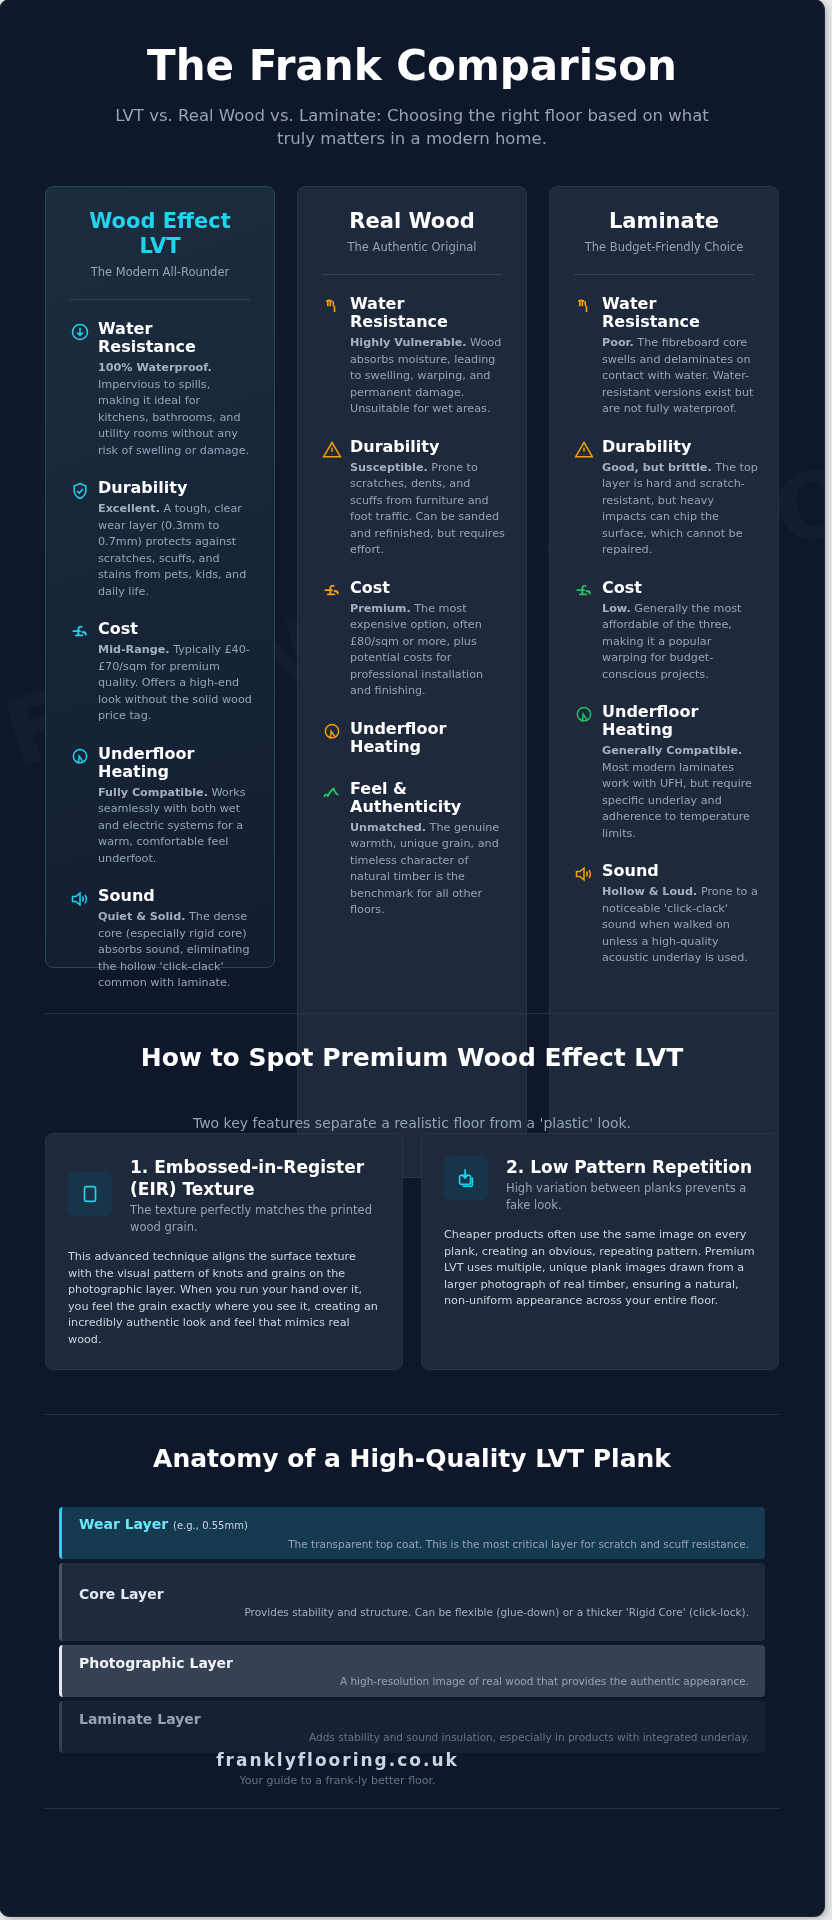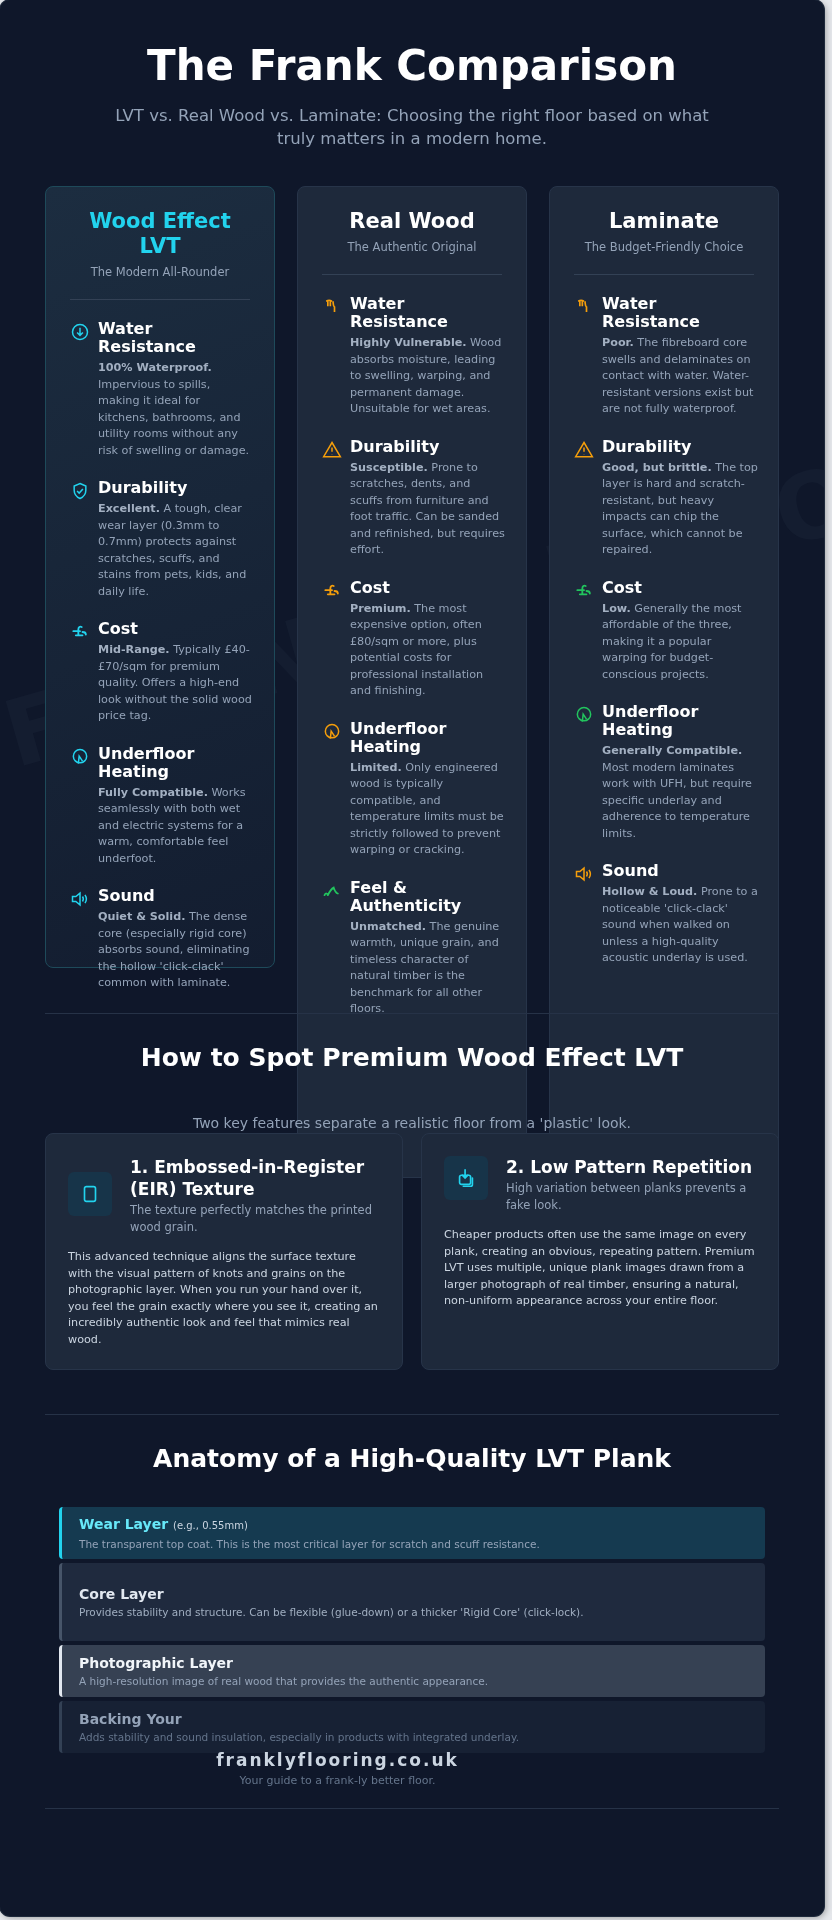--- a/index.html
+++ b/index.html
@@ -51,21 +51,21 @@
   .tip-ico { width: 44px; height: 44px; border-radius: 6px; background: #173449; flex: none; margin-right: 18px; display: flex; align-items: center; justify-content: center; }
   .tip-ico svg { width: 22px; height: 22px; }
   .tip h3 { font-size: 17px; font-weight: bold; color: #fff; line-height: 22px; }
   .tip .tip-sub { font-size: 11.5px; color: #94a3b8; line-height: 16.5px; margin-top: 2px; }
   .tip .tip-text { font-size: 11.2px; color: #cbd5e1; line-height: 16.5px; }
 
   .layers { position: absolute; top: 1507px; left: 59px; width: 706px; }
   .layer { border-radius: 4px; border-left: 3px solid; padding: 0 16px 0 17px; margin-bottom: 4px; display: flex; flex-direction: column; justify-content: center; }
   .layer .ln { font-size: 14px; font-weight: bold; line-height: 18px; }
   .layer .ln small { font-size: 10px; font-weight: normal; color: #cbd5e1; }
-  .layer .ld { font-size: 10.5px; line-height: 15px; margin-top: 2px; }
+  .layer .ld { font-size: 10.5px; line-height: 15px; margin-top: 2px; text-align: right; }
   .l-wear { background: #153a50; border-color: #22d3ee; height: 52px; }
   .l-wear .ln { color: #67e8f9; } .l-wear .ld { color: #94a3b8; }
   .l-photo { background: #364153; border-color: #e2e8f0; height: 52px; }
   .l-photo .ln { color: #f1f5f9; } .l-photo .ld { color: #94a3b8; }
   .l-core { background: #1f2a3e; border-color: #475569; height: 78px; }
   .l-core .ln { color: #e2e8f0; } .l-core .ld { color: #a0aec0; }
   .l-back { background: #172134; border-color: #334155; height: 52px; }
   .l-back .ln { color: #94a3b8; } .l-back .ld { color: #64748b; }
 
   .footer { position: absolute; top: 1750px; left: 0; width: 675px; text-align: center; }
@@ -192,21 +192,20 @@
       </div>
       <div class="feat">
         <div class="ico">
             <svg viewBox="0 0 24 24" fill="none" stroke="#f59e0b" stroke-width="1.8">
               <circle cx="12" cy="11" r="8"></circle>
               <path d="M10 20l1-9 4 6"></path>
             </svg>
           </div>
         <div class="body">
             <h3>Underfloor Heating</h3>
-            <p><b>Limited.</b><span> Only engineered wood is typically compatible, and temperature limits must be strictly followed to prevent warping or cracking.</span></p>
           </div>
       </div>
       <div class="feat">
         <div class="ico">
             <svg viewBox="0 0 24 24" fill="none" stroke="#22c55e" stroke-width="2.2" stroke-linecap="round">
               <path d="M3 17c1-3 3-3 4 0M7 17c2-4 5-8 7-9 1 3 2 6 5 7"></path>
             </svg>
           </div>
         <div class="body">
             <h3>Feel &amp; Authenticity</h3>
@@ -328,21 +327,21 @@
     </div>
     <div class="layer l-core">
       <div class="ln">Core Layer</div>
       <div class="ld">Provides stability and structure. Can be flexible (glue-down) or a thicker 'Rigid Core' (click-lock).</div>
     </div>
     <div class="layer l-photo">
       <div class="ln">Photographic Layer</div>
       <div class="ld">A high-resolution image of real wood that provides the authentic appearance.</div>
     </div>
     <div class="layer l-back">
-      <div class="ln">Backing Your</div>
+      <div class="ln">Laminate Layer</div>
       <div class="ld">Adds stability and sound insulation, especially in products with integrated underlay.</div>
     </div>
   </section>
 
   <div class="divider" style="top:1808px;"></div>
   <footer class="footer">
     <div class="site">franklyflooring.co.uk</div>
     <div class="tag">Your guide to a frank-ly better floor.</div>
   </footer>
 </div>

